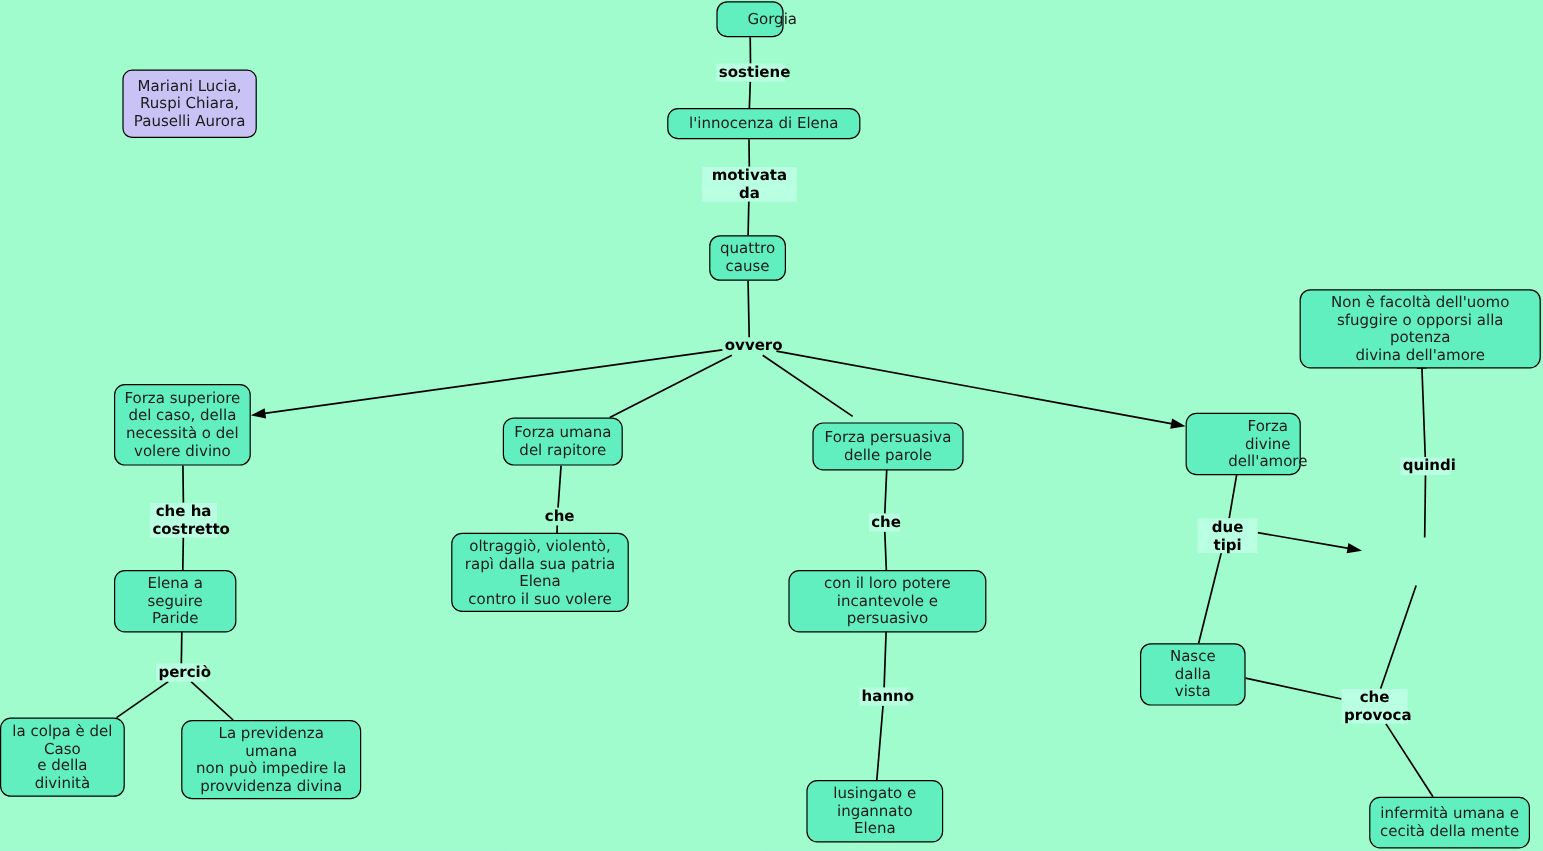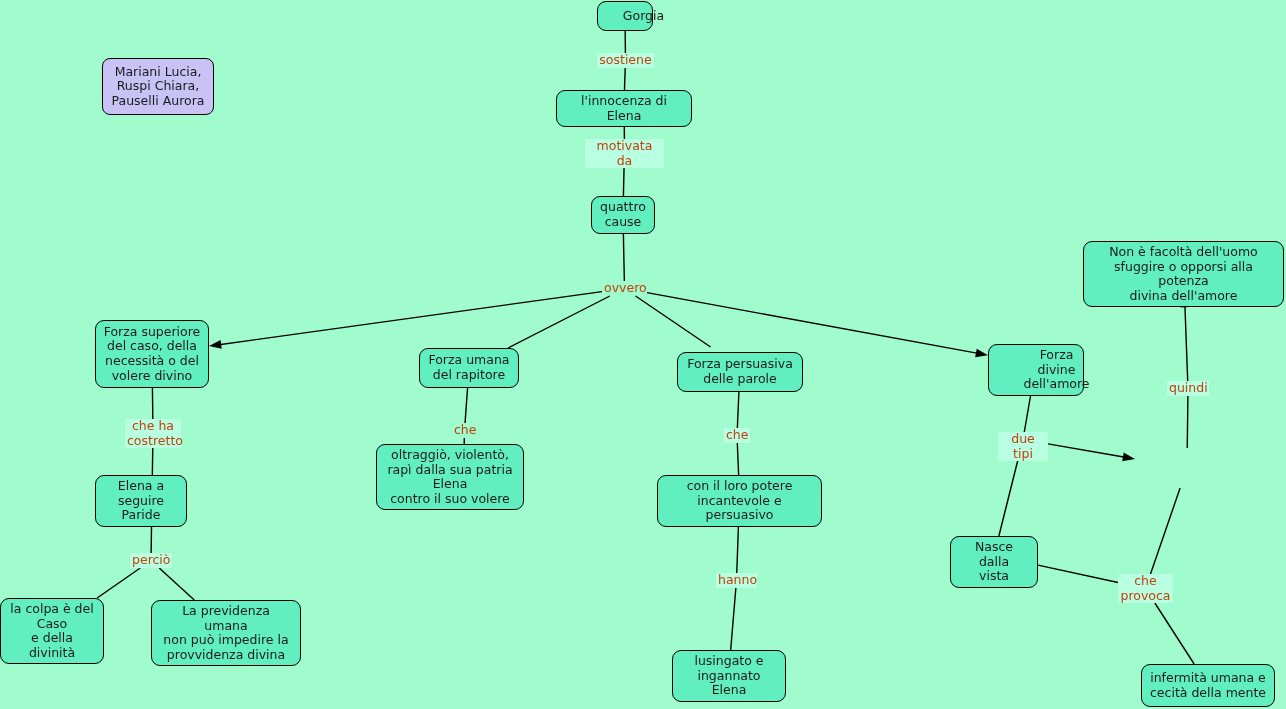--- a/index.html
+++ b/index.html
@@ -39,28 +39,29 @@
     white-space: pre-line;
     z-index: 3;
   }
   .node.authors {
     background: #c9c3f5;
     border-radius: 8px;
   }
   .linklabel {
     position: absolute;
     box-sizing: border-box;
-    color: #c2410c;
+    color: #000000;
     font-size: 12.5px;
     line-height: 14.6px;
     text-align: center;
     white-space: pre-line;
     z-index: 4;
     padding: 0 2px;
     background: transparent;
+    font-weight: bold;
   }
   .linklabel.hl {
     background: #b9ffe2;
   }
 </style>
 </head>
 <body>
 
 <div id="canvas">
   <svg id="edges">
@@ -94,37 +95,37 @@
       <polygon points="1184.5082987551866,295 1189.2979781383926,307.08548598137827 1180.6333534981677,307.4090611754116" fill="#000"></polygon>
       <line x1="1187.7199170124481" y1="381" x2="1184.8814826073897" y2="304.99303426454924" stroke="#000" stroke-width="1.4"></line>
       <line x1="1038" y1="565.0841584158416" x2="1118" y2="582.509900990099" stroke="#000" stroke-width="1.4"></line>
       <line x1="1180.1120331950208" y1="488" x2="1150.4937759336099" y2="574" stroke="#000" stroke-width="1.4"></line>
       <line x1="1154.8427835051546" y1="603" x2="1194.1469072164948" y2="664" stroke="#000" stroke-width="1.4"></line>
     </svg>
 <div class="node" style="left: 597px; top: 1px; width: 56px; min-height: 30px; padding-left: 44px;">Gorgia</div>
     <div class="node authors" style="left: 102px; top: 58px; width: 112px; min-height: 57px;">Mariani Lucia,
 Ruspi Chiara,
 Pauselli Aurora</div>
-    <div class="node" style="left: 556px; top: 90px; width: 136px; min-height: 26px;">l'innocenza di Elena</div>
+    <div class="node" style="left: 556px; top: 90px; width: 161px; min-height: 26px;">l'innocenza di Elena</div>
     <div class="node" style="left: 591px; top: 196px; width: 64px; min-height: 38px;">quattro
 cause</div>
     <div class="node" style="left: 95px; top: 320px; width: 114px; min-height: 68px;">Forza superiore
 del caso, della
 necessità o del
 volere divino</div>
     <div class="node" style="left: 419px; top: 348px; width: 100px; min-height: 40px;">Forza umana
 del rapitore</div>
     <div class="node" style="left: 677px; top: 352px; width: 126px; min-height: 40px;">Forza persuasiva
 delle parole</div>
     <div class="node" style="left: 988px; top: 344px; width: 96px; min-height: 40px; padding-left: 48px;">Forza divine
 dell'amore</div>
     <div class="node" style="left: 1083px; top: 241px; width: 201px; min-height: 54px;">Non è facoltà dell'uomo
 sfuggire o opporsi alla potenza
 divina dell'amore</div>
-    <div class="node" style="left: 95px; top: 475px; width: 92px; min-height: 40px;">Elena a seguire
+    <div class="node" style="left: 95px; top: 475px; width: 102px; min-height: 40px;">Elena a seguire
 Paride</div>
     <div class="node" style="left: 0px; top: 598px; width: 104px; min-height: 44px;">la colpa è del Caso
 e della divinità</div>
     <div class="node" style="left: 151px; top: 600px; width: 150px; min-height: 58px;">La previdenza umana
 non può impedire la
 provvidenza divina</div>
     <div class="node" style="left: 376px; top: 444px; width: 148px; min-height: 56px;">oltraggiò, violentò,
 rapì dalla sua patria Elena
 contro il suo volere</div>
     <div class="node" style="left: 657px; top: 475px; width: 165px; min-height: 42px;">con il loro potere

